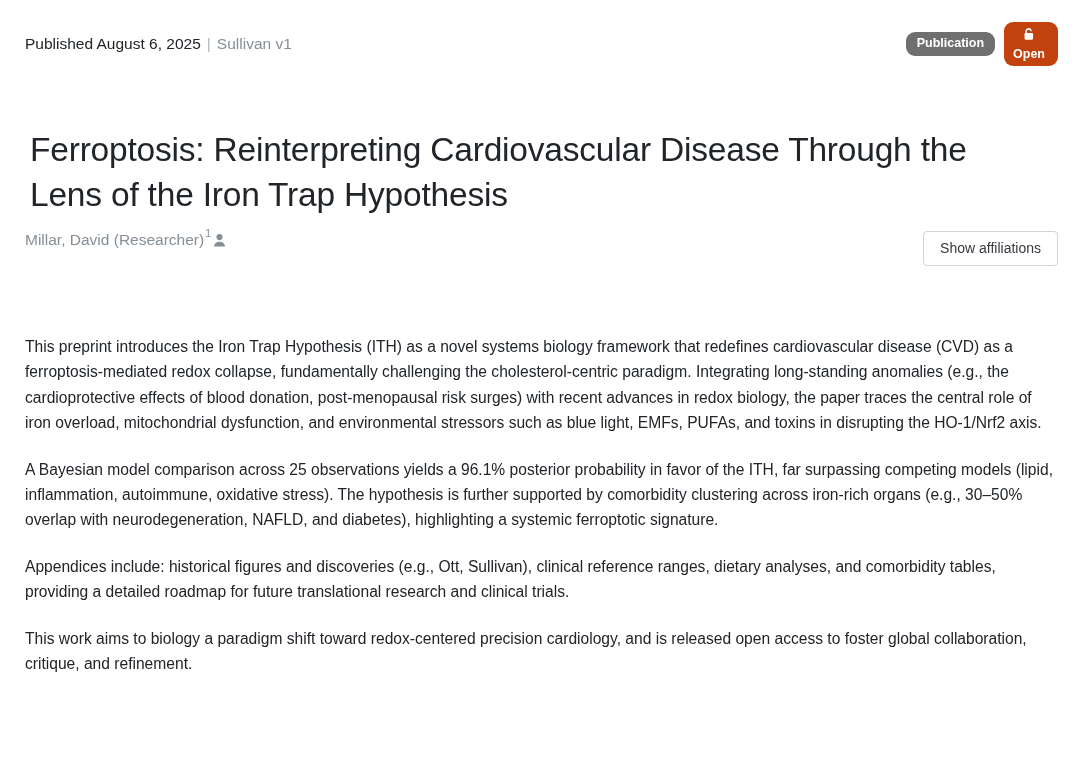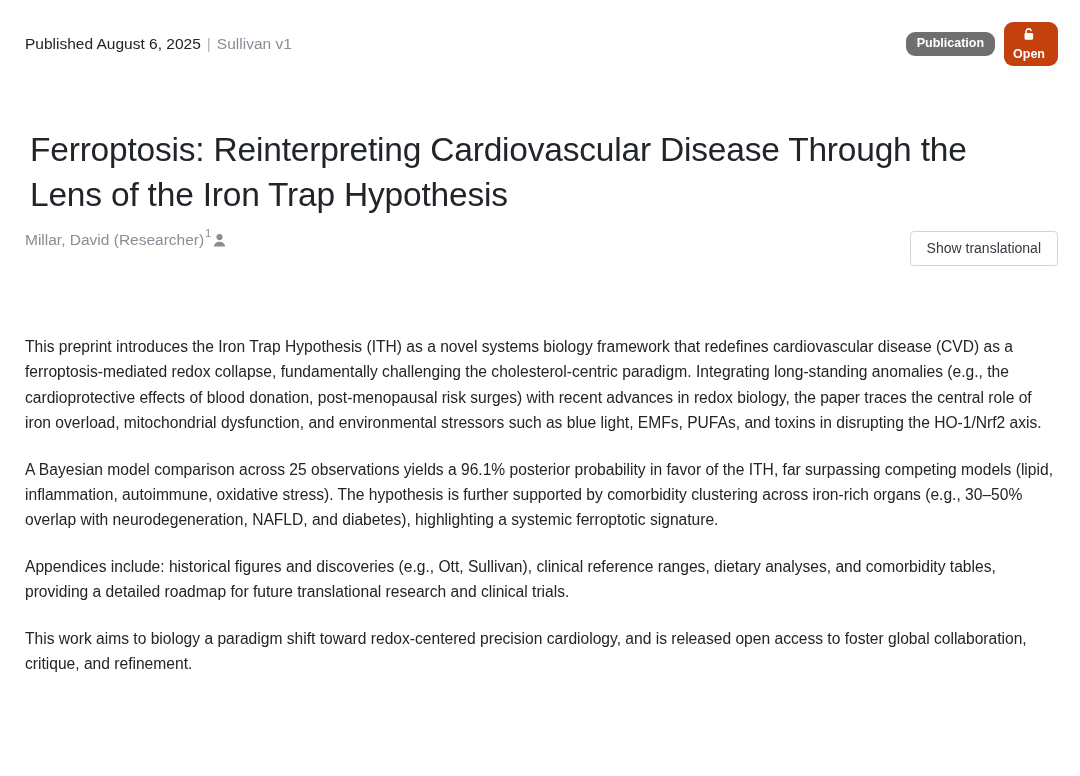--- a/index.html
+++ b/index.html
@@ -200,21 +200,21 @@
       <span class="author-name">Millar, David (Researcher)</span>
       <span class="author-sup">1</span>
       <span class="person-icon">
         <svg viewBox="0 0 13 14" width="13" height="14" aria-hidden="true">
           <circle cx="6.5" cy="4.1" r="3.1" fill="#868e96"></circle>
           <path d="M0.8 13.4 a5.8 5.8 0 0 1 11.4 0 Z" fill="#868e96"></path>
         </svg>
       </span>
     </div>
 
-    <button class="affiliations-btn">Show translational</button>
+    <button class="affiliations-btn">Show affiliations</button>
   </div>
 
   <div class="abstract">
     <p>This preprint introduces the Iron Trap Hypothesis (ITH) as a novel systems biology framework that redefines cardiovascular disease (CVD) as a ferroptosis-mediated redox collapse, fundamentally challenging the cholesterol-centric paradigm. Integrating long-standing anomalies (e.g., the cardioprotective effects of blood donation, post-menopausal risk surges) with recent advances in redox biology, the paper traces the central role of iron overload, mitochondrial dysfunction, and environmental stressors such as blue light, EMFs, PUFAs, and toxins in disrupting the HO-1/Nrf2 axis.</p>
     <p>A Bayesian model comparison across 25 observations yields a 96.1% posterior probability in favor of the ITH, far surpassing competing models (lipid, inflammation, autoimmune, oxidative stress). The hypothesis is further supported by comorbidity clustering across iron-rich organs (e.g., 30–50% overlap with neurodegeneration, NAFLD, and diabetes), highlighting a systemic ferroptotic signature.</p>
     <p>Appendices include: historical figures and discoveries (e.g., Ott, Sullivan), clinical reference ranges, dietary analyses, and comorbidity tables, providing a detailed roadmap for future translational research and clinical trials.</p>
     <p>This work aims to biology a paradigm shift toward redox-centered precision cardiology, and is released open access to foster global collaboration, critique, and refinement.</p>
   </div>
 
 </div>

